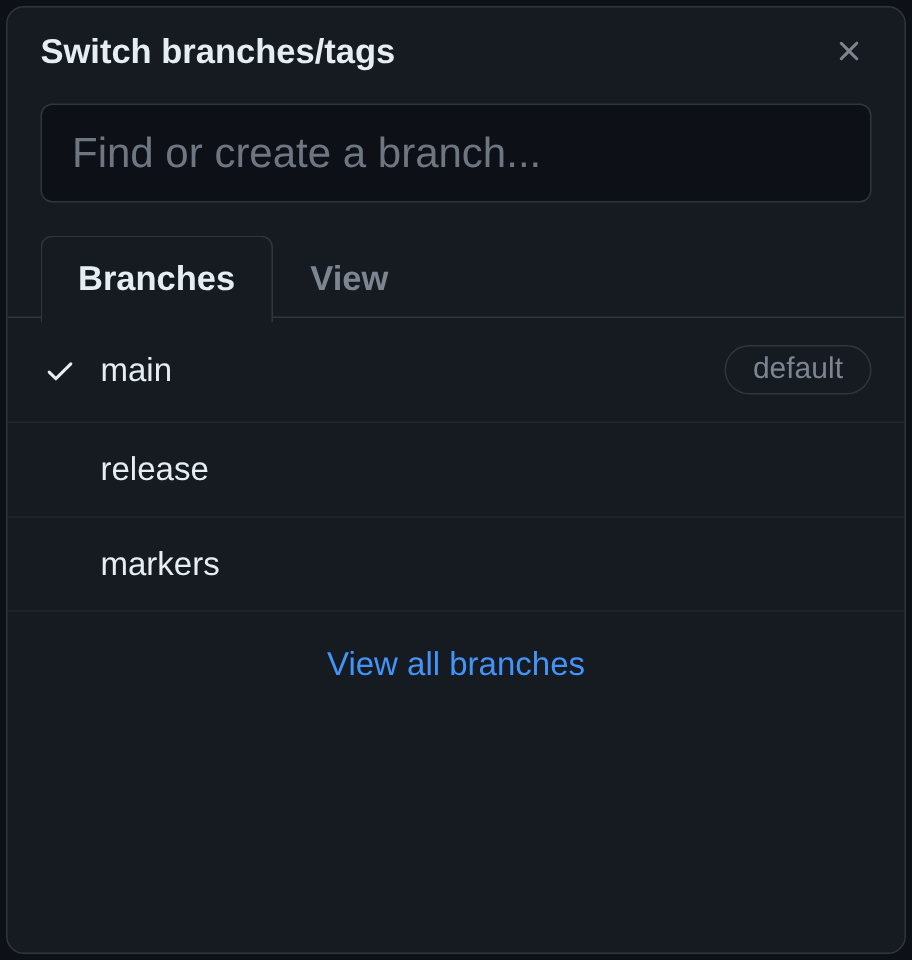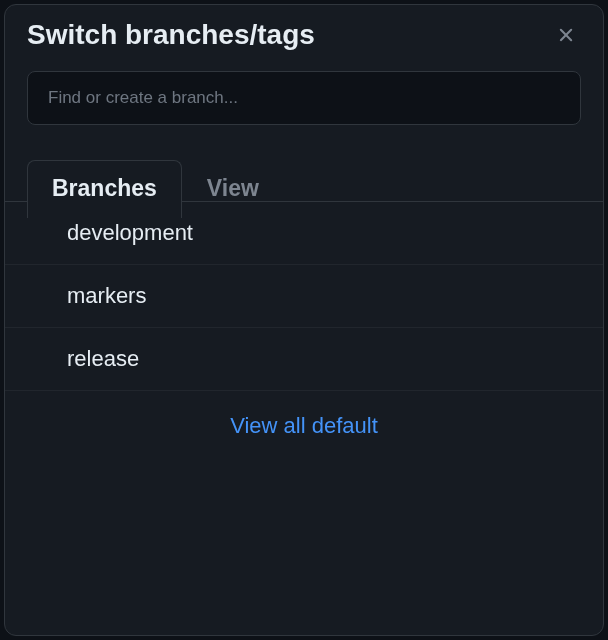--- a/index.html
+++ b/index.html
@@ -26,21 +26,21 @@
       flex-direction: column;
       overflow: hidden;
     }
     .header {
       display: flex;
       align-items: center;
       justify-content: space-between;
       padding: 14px 22px 10px 22px;
     }
     .title {
-      font-size: 28px;
+      font-size: 23px;
       font-weight: 600;
       color: #e6edf3;
     }
     .close-btn {
       background: transparent;
       border: none;
       color: #7d8590;
       cursor: pointer;
       padding: 4px;
       display: flex;
@@ -49,21 +49,21 @@
     }
     .search-wrap {
       padding: 10px 22px 18px 22px;
     }
     .search-input {
       width: 100%;
       background: #0d1117;
       border: 1px solid #30363d;
       border-radius: 8px;
       padding: 16px 20px;
-      font-size: 17px;
+      font-size: 28px;
       color: #c9d1d9;
       outline: none;
     }
     .search-input::placeholder {
       color: #6e7681;
     }
     .tabs {
       display: flex;
       padding: 0 22px;
       gap: 0;
@@ -74,21 +74,21 @@
       font-weight: 600;
       background: transparent;
       border: none;
       color: #7d8590;
       cursor: pointer;
       border: 1px solid transparent;
       border-bottom: none;
       border-top-left-radius: 8px;
       border-top-right-radius: 8px;
       position: relative;
-      top: 17px;
+      top: 4px;
     }
     .tab.active {
       color: #e6edf3;
       background: #161b22;
       border-color: #30363d;
     }
     .list {
       border-top: 1px solid #30363d;
       flex: 1;
       display: flex;
@@ -151,36 +151,41 @@
     <input class="search-input" type="text" placeholder="Find or create a branch..." style="">
   </div>
 
   <div class="tabs">
     <button class="tab active">Branches</button>
     <button class="tab">View</button>
   </div>
 
   <div class="list">
 
+    <div class="list-item">
+      <span class="check-col">
+        <svg width="22" height="22" viewBox="0 0 16 16" fill="currentColor">
+          <path d="M13.78 4.22a.75.75 0 0 1 0 1.06l-7.25 7.25a.75.75 0 0 1-1.06 0L2.22 9.28a.75.75 0 0 1 1.06-1.06L6 10.94l6.72-6.72a.75.75 0 0 1 1.06 0Z"></path>
+        </svg>
+      </span>
+      <span class="branch-name">main</span>
+      <span class="badge">default</span>
+    </div>
+
 
 
     <div class="list-item">
       <span class="check-col"></span>
-      <span class="branch-name">development</span>
+      <span class="branch-name">release</span>
     </div>
 
     <div class="list-item">
       <span class="check-col"></span>
       <span class="branch-name">markers</span>
     </div>
 
-    <div class="list-item">
-      <span class="check-col"></span>
-      <span class="branch-name">release</span>
-    </div>
-
     <div class="footer-link">
-      <a>View all default</a>
+      <a>View all branches</a>
     </div>
 
   </div>
 
 </div>
 
 </body></html>

